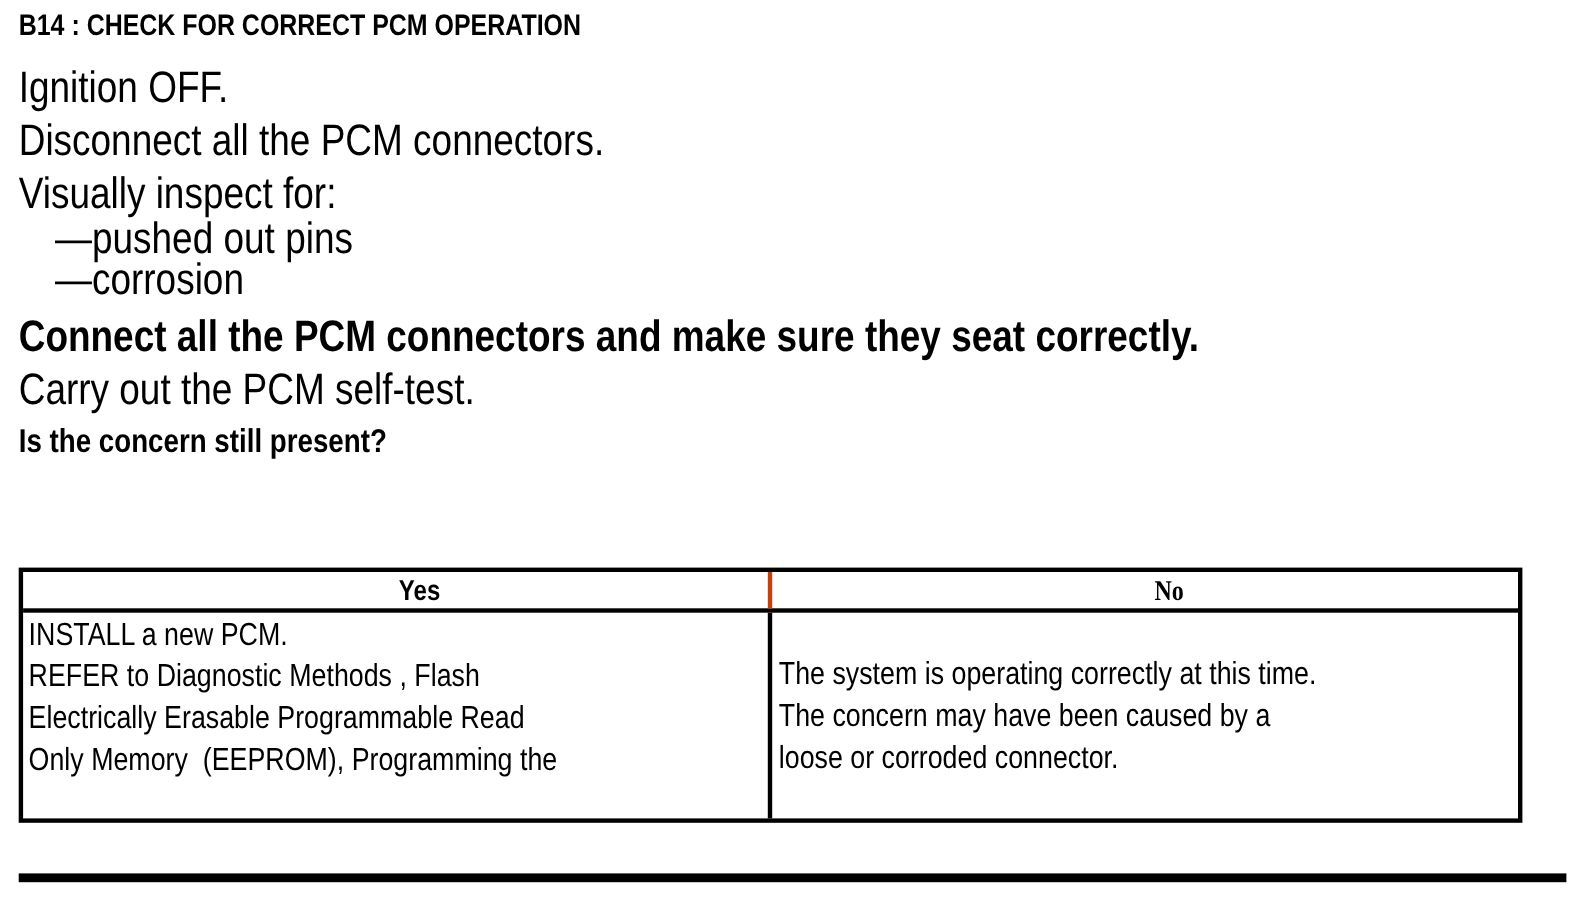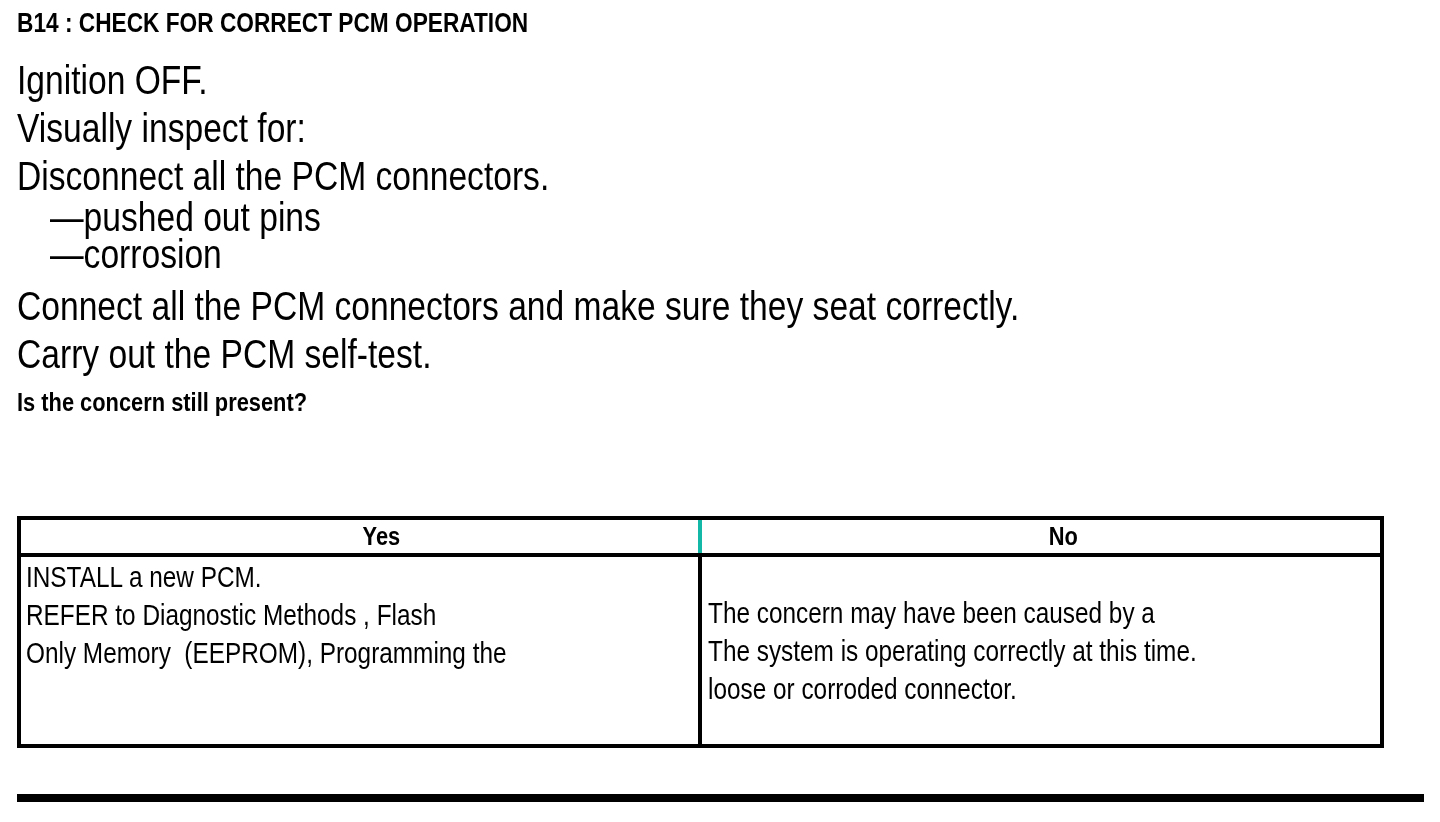--- a/index.html
+++ b/index.html
@@ -59,24 +59,25 @@
   .body-line.dash {
     height: 37px;
     line-height: 37px;
     padding-left: 33px;
   }
   .body-line.first-dash {
     margin-top: -1px;
   }
   .body-line.after-dash {
     margin-top: 9px;
+    font-weight: bold;
   }
   .body-line.question {
     font-weight: bold;
-    font-size: 26px;
+    font-size: 30px;
   }
 
   
   .decision-table {
     position: absolute;
     left: 17px;
     top: 516px;
     width: 1367px;
     height: 232px;
     box-sizing: border-box;
@@ -99,21 +100,22 @@
     box-sizing: border-box;
     position: relative;
   }
   .col-no {
     flex: 1 1 auto;
     box-sizing: border-box;
     position: relative;
     border-left: 4px solid #000000;
   }
   .table-head .col-no {
-    border-left: 4px solid #14b8a6;
+    border-left: 4px solid #c2410c;
+    font-family: Liberation Serif, serif;
   }
   .head-label {
     text-align: center;
     font-size: 26px;
     font-weight: bold;
     line-height: 33px;
     height: 33px;
     padding-left: 44px;
   }
   .cell-text {
@@ -149,25 +151,25 @@
   <span class="cond">B14 : CHECK FOR CORRECT PCM OPERATION</span>
 </div>
 
 <div class="body-block">
 
   <div class="body-line">
     <span class="cond">Ignition OFF.</span>
   </div>
 
   <div class="body-line">
+    <span class="cond">Disconnect all the PCM connectors.</span>
+  </div>
+
+  <div class="body-line">
     <span class="cond">Visually inspect for:</span>
-  </div>
-
-  <div class="body-line">
-    <span class="cond">Disconnect all the PCM connectors.</span>
   </div>
 
   <div class="body-line dash first-dash">
     <span class="cond">—pushed out pins</span>
   </div>
 
   <div class="body-line dash">
     <span class="cond">—corrosion</span>
   </div>
 
@@ -205,34 +207,37 @@
 
     <div class="col-yes">
       <div class="cell-inner">
         <div class="cell-text">
           <span class="cond">INSTALL a new PCM.</span>
         </div>
         <div class="cell-text">
           <span class="cond">REFER to Diagnostic Methods , Flash</span>
         </div>
         <div class="cell-text">
+          <span class="cond">Electrically Erasable Programmable Read</span>
+        </div>
+        <div class="cell-text">
           <span class="cond">Only Memory  (EEPROM), Programming the</span>
         </div>
       </div>
     </div>
 
     <div class="col-no">
       <div class="cell-inner">
         <div class="cell-text">
+          <span class="cond">The system is operating correctly at this time.</span>
+        </div>
+        <div class="cell-text">
           <span class="cond">The concern may have been caused by a</span>
         </div>
         <div class="cell-text">
-          <span class="cond">The system is operating correctly at this time.</span>
-        </div>
-        <div class="cell-text">
           <span class="cond">loose or corroded connector.</span>
         </div>
       </div>
     </div>
 
   </div>
 </div>
 
 <div class="bottom-rule"></div>
 

